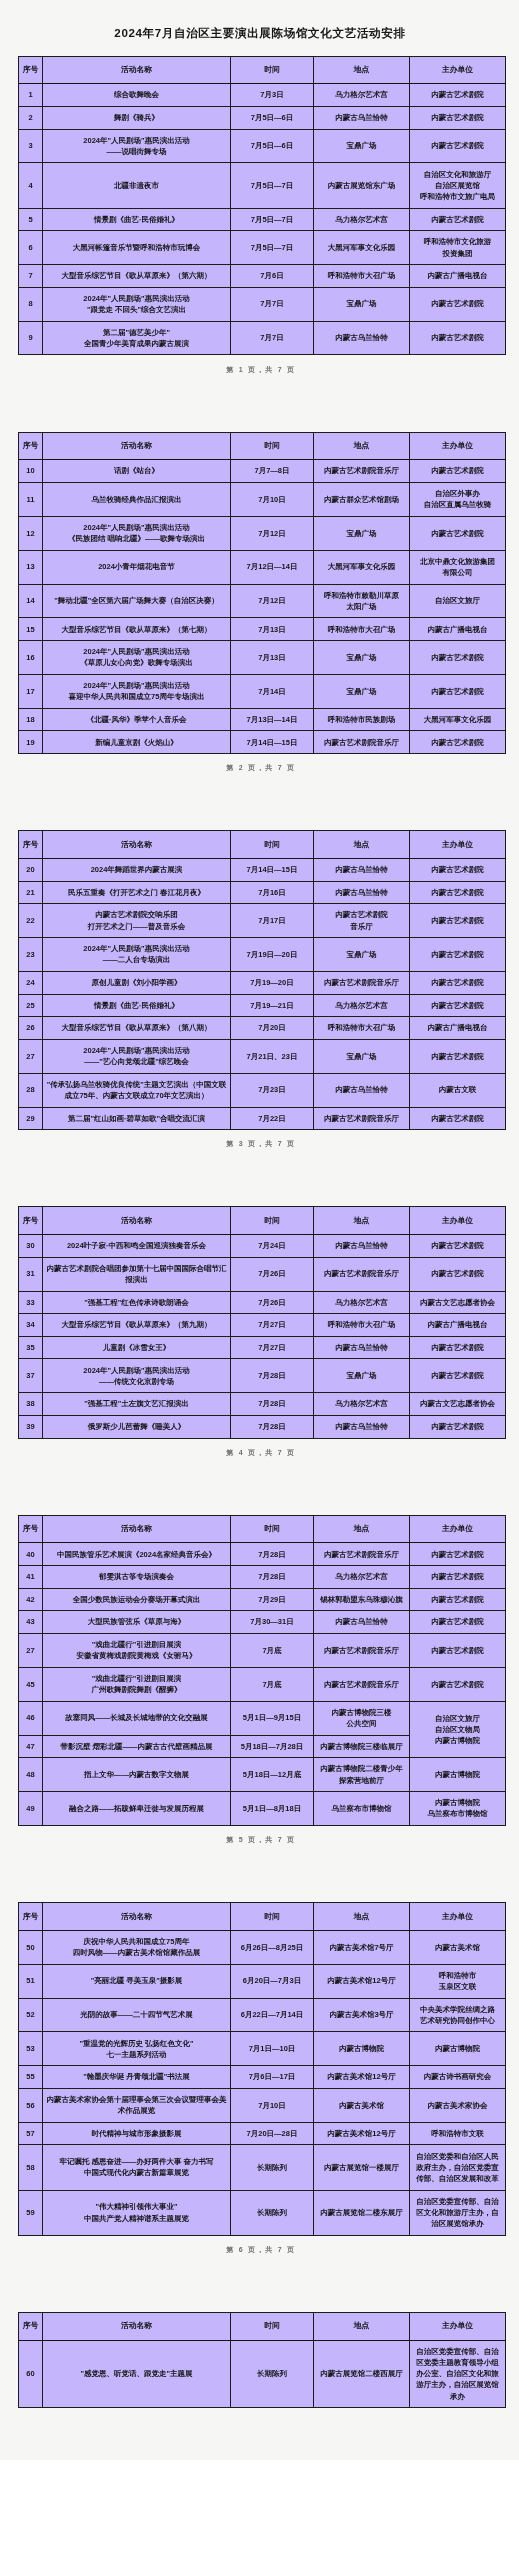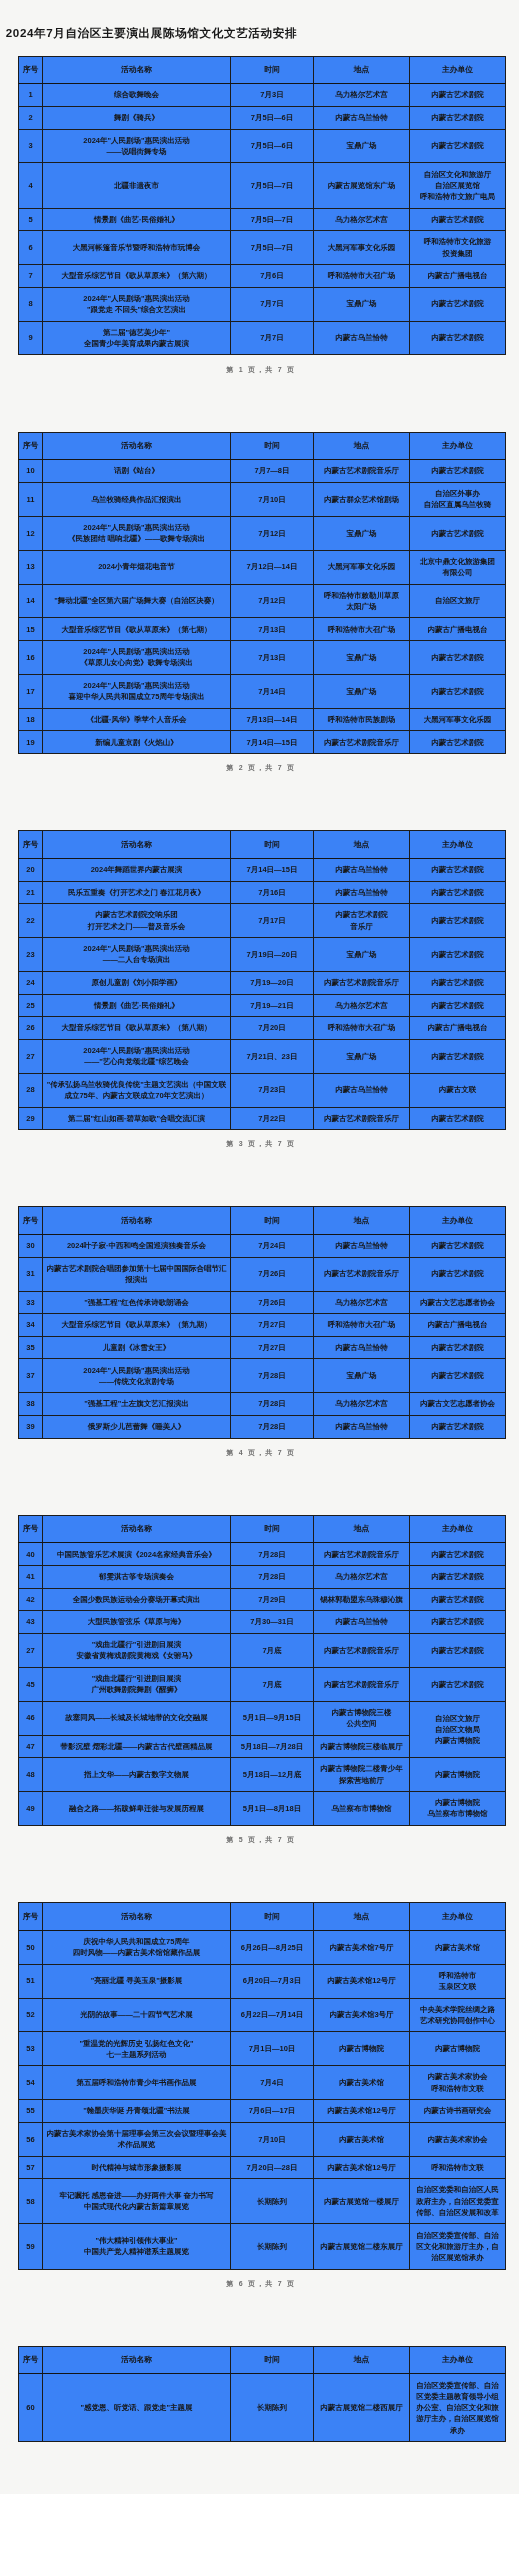--- a/index.html
+++ b/index.html
@@ -3,27 +3,27 @@
 <meta charset="utf-8">
 <style>
   html{background:#fff;}
   body{
     width:520px;margin:0;background:#f6f6f4;
     font-family:"Liberation Sans","DejaVu Sans",sans-serif;
     color:#171717;
   }
   .doc{padding:11.6px 0 35px;}
   .doc-title{
-    font-size:11.6px;font-weight:700;text-align:left;
+    font-size:11.6px;font-weight:700;text-align:center;
     margin:14px 5.8px 15px;letter-spacing:0.6px;
   }
   .page{margin:0 0 57px 18px;width:486px;}
   .page:last-child{margin-bottom:17.3px;}
   table.sheet{
-    border-collapse:collapse;width:486px;background:#3b82f6;
+    border-collapse:collapse;width:486px;background:#c4b5fd;
     border:1.7px solid #141414;table-layout:fixed;
   }
   table.sheet th,table.sheet td{
     border:1.2px solid #1c1c1c;
     font-weight:700;text-align:center;vertical-align:middle;
     padding:5.2px 2.9px;font-size:7.5px;line-height:1.5;
     word-break:break-word;
   }
   table.sheet thead th{
     font-size:7.8px;padding:7.5px 2.3px;
@@ -524,27 +524,20 @@
               <td>中央美术学院丝绸之路<br>艺术研究协同创作中心</td>
             </tr>
             <tr>
               <td>53</td>
               <td>"重温党的光辉历史 弘扬红色文化"<br>七一主题系列活动</td>
               <td>7月1日—10日</td>
               <td>内蒙古博物院</td>
               <td>内蒙古博物院</td>
             </tr>
             <tr>
-              <td>54</td>
-              <td>第五届呼和浩特市青少年书画作品展</td>
-              <td>7月4日</td>
-              <td>内蒙古美术馆</td>
-              <td>内蒙古美术家协会<br>呼和浩特市文联</td>
-            </tr>
-            <tr>
               <td>55</td>
               <td>"翰墨庆华诞 丹青颂北疆"书法展</td>
               <td>7月6日—17日</td>
               <td>内蒙古美术馆12号厅</td>
               <td>内蒙古诗书画研究会</td>
             </tr>
             <tr>
               <td>56</td>
               <td>内蒙古美术家协会第十届理事会第三次会议暨理事会美术作品展览</td>
               <td>7月10日</td>

